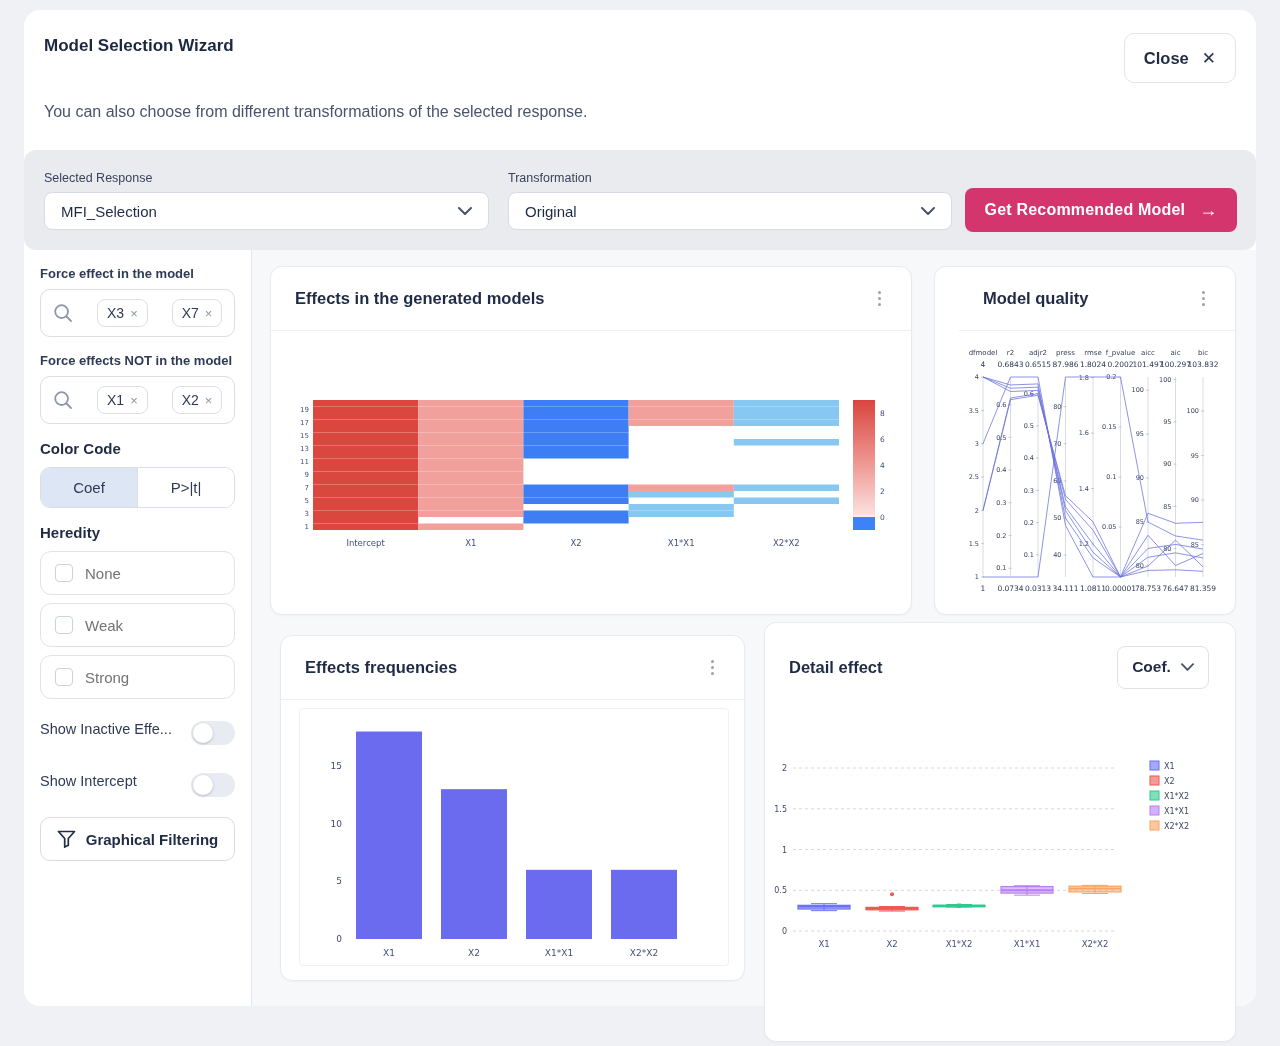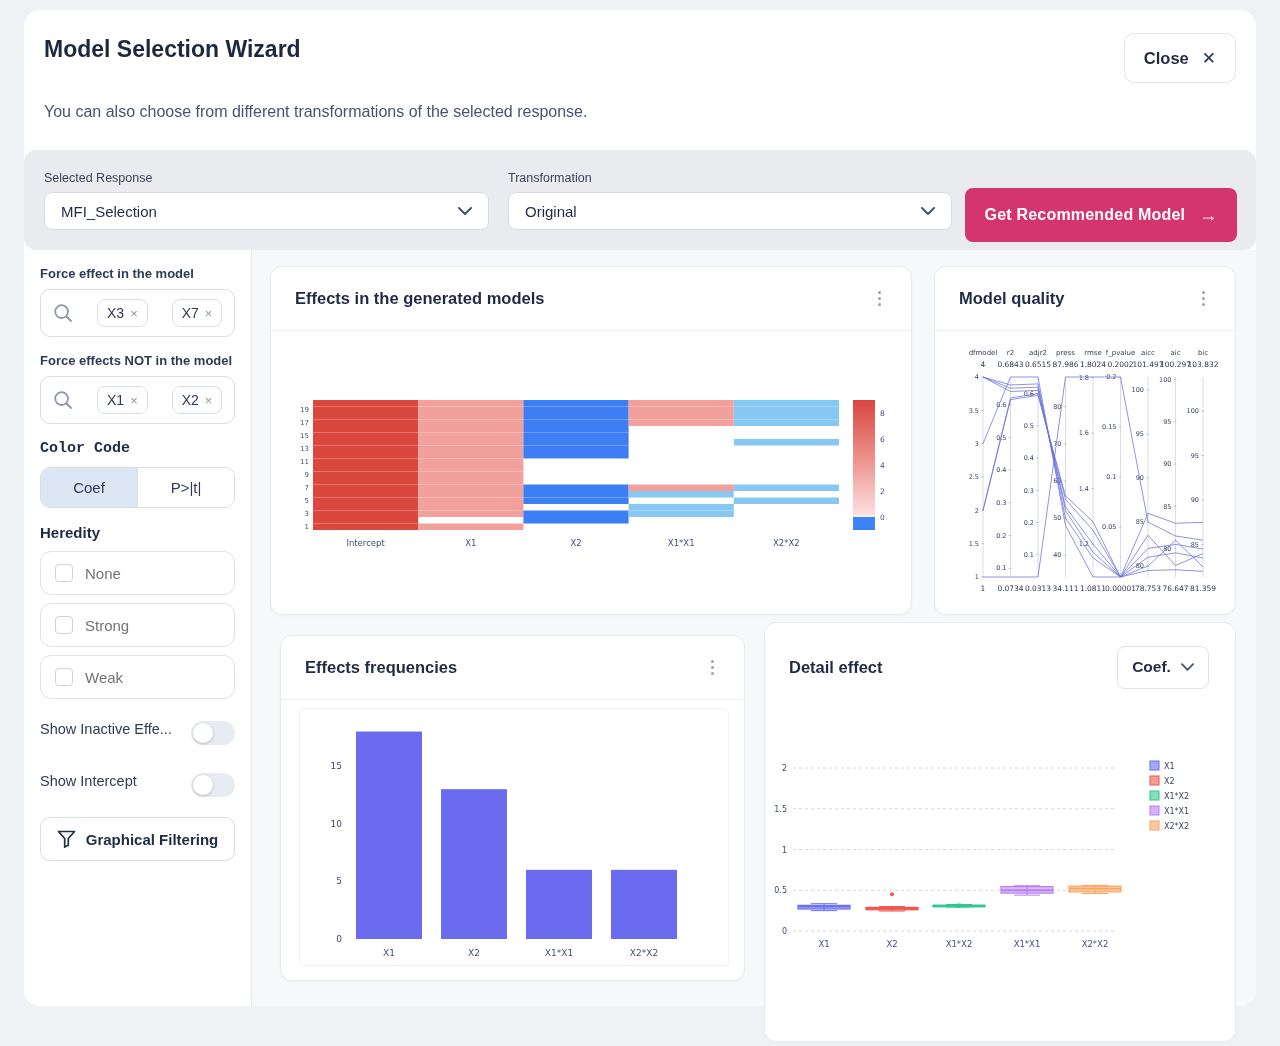--- a/index.html
+++ b/index.html
@@ -1,33 +1,33 @@
 <!DOCTYPE html>
 <html><head>
 <meta charset="utf-8">
 <style>
   * { margin:0; padding:0; box-sizing:border-box; }
   html,body { width:1280px; height:1046px; }
   body { background:#eff1f5; font-family:"Liberation Sans", sans-serif; color:#1f2b45; position:relative; }
   .panel { position:absolute; left:24px; top:10px; width:1232px; height:996px; background:#fff; border-radius:16px; }
   
   .hdr { position:absolute; left:0; top:0; right:0; height:140px; }
-  .hdr h1 { position:absolute; left:20px; top:26px; font-size:23px; font-weight:700; color:#1c2740; }
+  .hdr h1 { position:absolute; left:20px; top:26px; font-size:17px; font-weight:700; color:#1c2740; }
   .sub { position:absolute; left:20px; font-size:16px; color:#49536c; }
   .sub1 { top:67px; } .sub2 { top:93px; }
   .close-btn { position:absolute; right:20px; top:23px; height:50px; padding:0 19px; background:#fff;
     border:1px solid #e2e5ea; border-radius:10px; font-family:inherit; font-size:16.5px; font-weight:600;
     color:#1f2b45; display:flex; align-items:center; gap:13px; cursor:pointer; }
   .close-x { font-size:17px; font-weight:400; color:#2a3650; }
   
   .toolbar { position:absolute; left:0; top:140px; width:1232px; height:100px; background:#e9ebef; border-radius:12px; }
   .tb-label { position:absolute; top:21px; font-size:12.5px; font-weight:500; color:#39435c; }
   .select { position:absolute; top:42px; height:38px; background:#fff; border:1px solid #d7dbe3; border-radius:8px;
     display:flex; align-items:center; justify-content:space-between; padding:0 16px; font-size:15px; font-weight:500; cursor:pointer; }
-  .cta { position:absolute; right:19px; top:38px; width:272px; height:54px; background:#d4356d; color:#fff;
+  .cta { position:absolute; right:19px; top:38px; width:272px; height:44px; background:#d4356d; color:#fff;
     border:none; border-radius:8px; font-family:inherit; font-size:16px; font-weight:600; letter-spacing:.2px;
     display:flex; align-items:center; justify-content:center; gap:14px; cursor:pointer;margin-left:32px; }
   .cta .arrow { font-size:18px; font-weight:400; }
   
   .sidebar { position:absolute; left:0; top:240px; width:228px; bottom:0; background:#fff; border-right:1px solid #e5e8ec;
     padding:16px 16px 0 16px; border-radius:0 0 0 16px; }
   .sb-label { font-size:13px; font-weight:600; color:#2e3a56; margin-bottom:8px; }
   .search-box { height:48px; border:1px solid #d9dde4; border-radius:10px; display:flex; align-items:center;
     gap:24px; padding:0 8px 0 12px; margin-bottom:16px; }
   .chip { display:flex; align-items:center; gap:6px; border:1px solid #dcdfe6; border-radius:8px; padding:5px 9px;
@@ -49,21 +49,21 @@
   .toggle { width:44px; height:24px; border-radius:12px; background:#e8ebf1; position:relative; cursor:pointer; }
   .knob { position:absolute; left:2px; top:2px; width:20px; height:20px; border-radius:50%; background:#fff;
     box-shadow:0 1px 3px rgba(30,40,70,.25); }
   .gf-btn { margin-top:20px; width:100%; height:44px; background:#fff; border:1px solid #d8dce3; border-radius:10px;
     font-family:inherit; font-size:15px; font-weight:600; color:#1f2b45; display:flex; align-items:center;
     justify-content:center; gap:10px; cursor:pointer; }
   
   .content { position:absolute; left:228px; top:240px; right:0; bottom:0; background:#f7f8fa; border-radius:0 0 16px 0; }
   .card { position:absolute; background:#fff; border:1px solid #e7eaee; border-radius:12px; box-shadow:0 1px 2px rgba(20,30,60,.03); }
   .card1 { left:18px; top:16px; width:642px; height:349px; }
-  .card2 { left:682px; top:16px; width:302px; height:349px; }
+  .card2 { left:682px; top:16px; width:302px; height:349px;padding-left:24px; }
   .card3 { left:28px; top:385px; width:465px; height:346px; }
   .card4 { left:512px; top:372px; width:472px; height:420px; }
   .card-h { height:64px; display:flex; align-items:center; padding:0 24px; border-bottom:1px solid #eef0f3; }
   .card-h4 { height:88px; display:flex; align-items:center; padding:0 26px 0 24px; }
   .card-h h2, .card-h4 h2 { font-size:16.5px; font-weight:600; color:#1f2b45; }
   .kebab { margin-left:auto; display:flex; flex-direction:column; gap:2.5px; padding:6px; cursor:pointer; }
   .kebab i { width:3.5px; height:3.5px; border-radius:50%; background:#9aa2ae; }
   .coef-select { margin-left:auto; height:43px; min-width:92px; border:1px solid #dfe3e8; border-radius:8px;
     display:flex; align-items:center; justify-content:center; gap:10px; font-size:15.5px; font-weight:600;
     color:#1f2b45; cursor:pointer; padding:0 14px; }
@@ -136,38 +136,38 @@
       <span class="chip">
           <span>X1</span>
           <span class="chip-x">×</span>
         </span>
       <span class="chip">
           <span>X2</span>
           <span class="chip-x">×</span>
         </span>
     </div>
 
-    <div class="sb-title" style="margin-top:0;font-family:Liberation Mono, monospace;">Color Code</div>
+    <div class="sb-title" style="margin-top:0;">Color Code</div>
     <div class="segmented">
       <div class="seg sel">Coef</div>
       <div class="seg">P&gt;|t|</div>
     </div>
 
     <div class="sb-title">Heredity</div>
     <div class="check-row">
       <div class="checkbox"></div>
       <span>None</span>
     </div>
     <div class="check-row">
       <div class="checkbox"></div>
-      <span>Strong</span>
+      <span>Weak</span>
     </div>
     <div class="check-row">
       <div class="checkbox"></div>
-      <span>Weak</span>
+      <span>Strong</span>
     </div>
 
     <div class="toggle-row tr1">
       <label>Show Inactive Effe...</label>
       <div class="toggle">
           <div class="knob"></div>
         </div>
     </div>
     <div class="toggle-row tr2">
       <label>Show Intercept</label>

